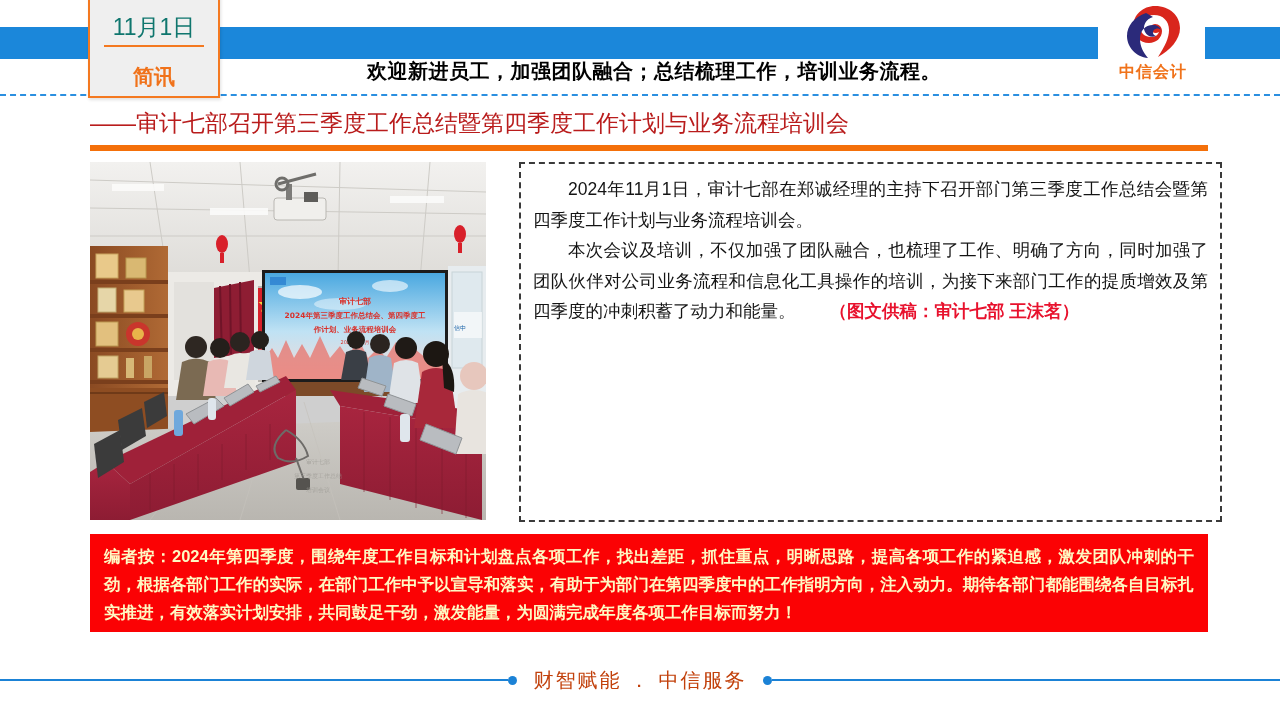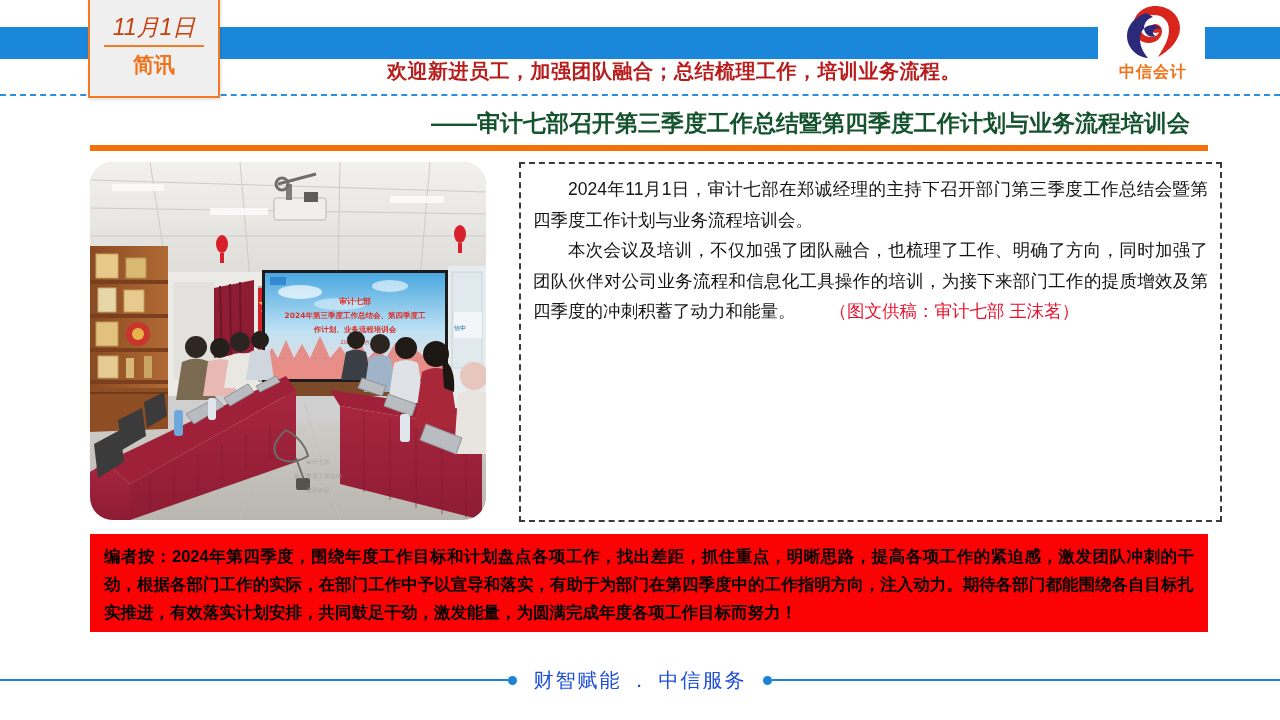--- a/index.html
+++ b/index.html
@@ -42,47 +42,46 @@
     background: #efefef;
     border: 2px solid #f47920;
     box-sizing: border-box;
     text-align: center;
     z-index: 8;
     box-shadow: 1px 2px 3px rgba(0,0,0,0.12);
   }
   .date-tab .d-date {
     margin-top: 16px;
     font-size: 23px;
-    color: #c2410c;
+    color: #0f766e;
     letter-spacing: 0px;
     line-height: 30px;
-    font-style: italic;
   }
   .date-tab .d-rule {
     width: 100px;
     height: 2px;
     background: #f47920;
     margin: 3px auto 0 auto;
   }
   .date-tab .d-label {
-    margin-top: 4px;
+    margin-top: 16px;
     font-size: 21px;
     font-weight: bold;
     color: #f0721a;
     line-height: 28px;
   }
 
   .header-slogan {
     position: absolute;
-    left: 244px; top: 58px;
+    left: 224px; top: 58px;
     width: 860px;
     text-align: center;
     font-size: 20px;
     font-weight: bold;
-    color: #b91c1c;
+    color: #000000;
     letter-spacing: 0.5px;
   }
 
   .dotted-rule {
     position: absolute;
     left: 0; top: 94px;
     width: 1280px;
     border-top: 2px dashed #2b8fe0;
   }
 
@@ -105,41 +104,40 @@
     letter-spacing: 1px;
     margin-top: 2px;
     font-family: Liberation Mono, monospace;
   }
 
   
   .main-title {
     position: absolute;
     left: 90px; top: 108px;
     width: 1100px;
-    text-align: right;
+    text-align: left;
     font-size: 23px;
-    font-weight: bold;
-    color: #14532d;
+    font-weight: normal;
+    color: #b91c1c;
     letter-spacing: 0px;
   }
   .orange-rule {
     position: absolute;
     left: 90px; top: 145px;
     width: 1118px; height: 6px;
     background: #f4700a;
   }
 
   
   .photo {
     position: absolute;
     left: 90px; top: 162px;
     width: 396px; height: 358px;
     overflow: hidden;
     background: #cfcfcf;
-    border-radius: 23px;
   }
   .photo svg { display: block; }
 
   
   .article {
     position: absolute;
     left: 519px; top: 162px;
     width: 703px; height: 360px;
     border: 2px dashed #3a3a3a;
     box-sizing: border-box;
@@ -149,37 +147,37 @@
     margin: 0;
     font-size: 17.5px;
     line-height: 30.5px;
     color: #141414;
     text-align: justify;
     text-indent: 2em;
     letter-spacing: 0px;
   }
   .credit {
     color: #e8112d;
-    font-weight: normal;
+    font-weight: bold;
     white-space: nowrap;
     margin-left: 34px;
   }
 
   
   .red-note {
     position: absolute;
     left: 90px; top: 534px;
     width: 1118px; height: 98px;
     background: #fb0204;
     box-sizing: border-box;
     padding: 8px 14px 0 14px;
   }
   .red-note p {
     margin: 0;
-    color: #000000;
+    color: #fef9c3;
     font-size: 16.5px;
     line-height: 28px;
     font-weight: bold;
     text-align: justify;
     letter-spacing: 0px;
   }
   .red-note .lead { }
 
   
   .footer {
@@ -196,21 +194,21 @@
     flex: 1 1 auto;
   }
   .f-dot {
     width: 9px; height: 9px;
     border-radius: 50%;
     background: #1b82d6;
     flex: 0 0 auto;
   }
   .f-text {
     font-size: 20px;
-    color: #1d4ed8;
+    color: #c2410c;
     letter-spacing: 2px;
     padding: 0 16px;
     white-space: nowrap;
   }
 </style>
 </head>
 <body>
 
 <div class="header-band-left"></div>
 <div class="header-band-mid"></div>

